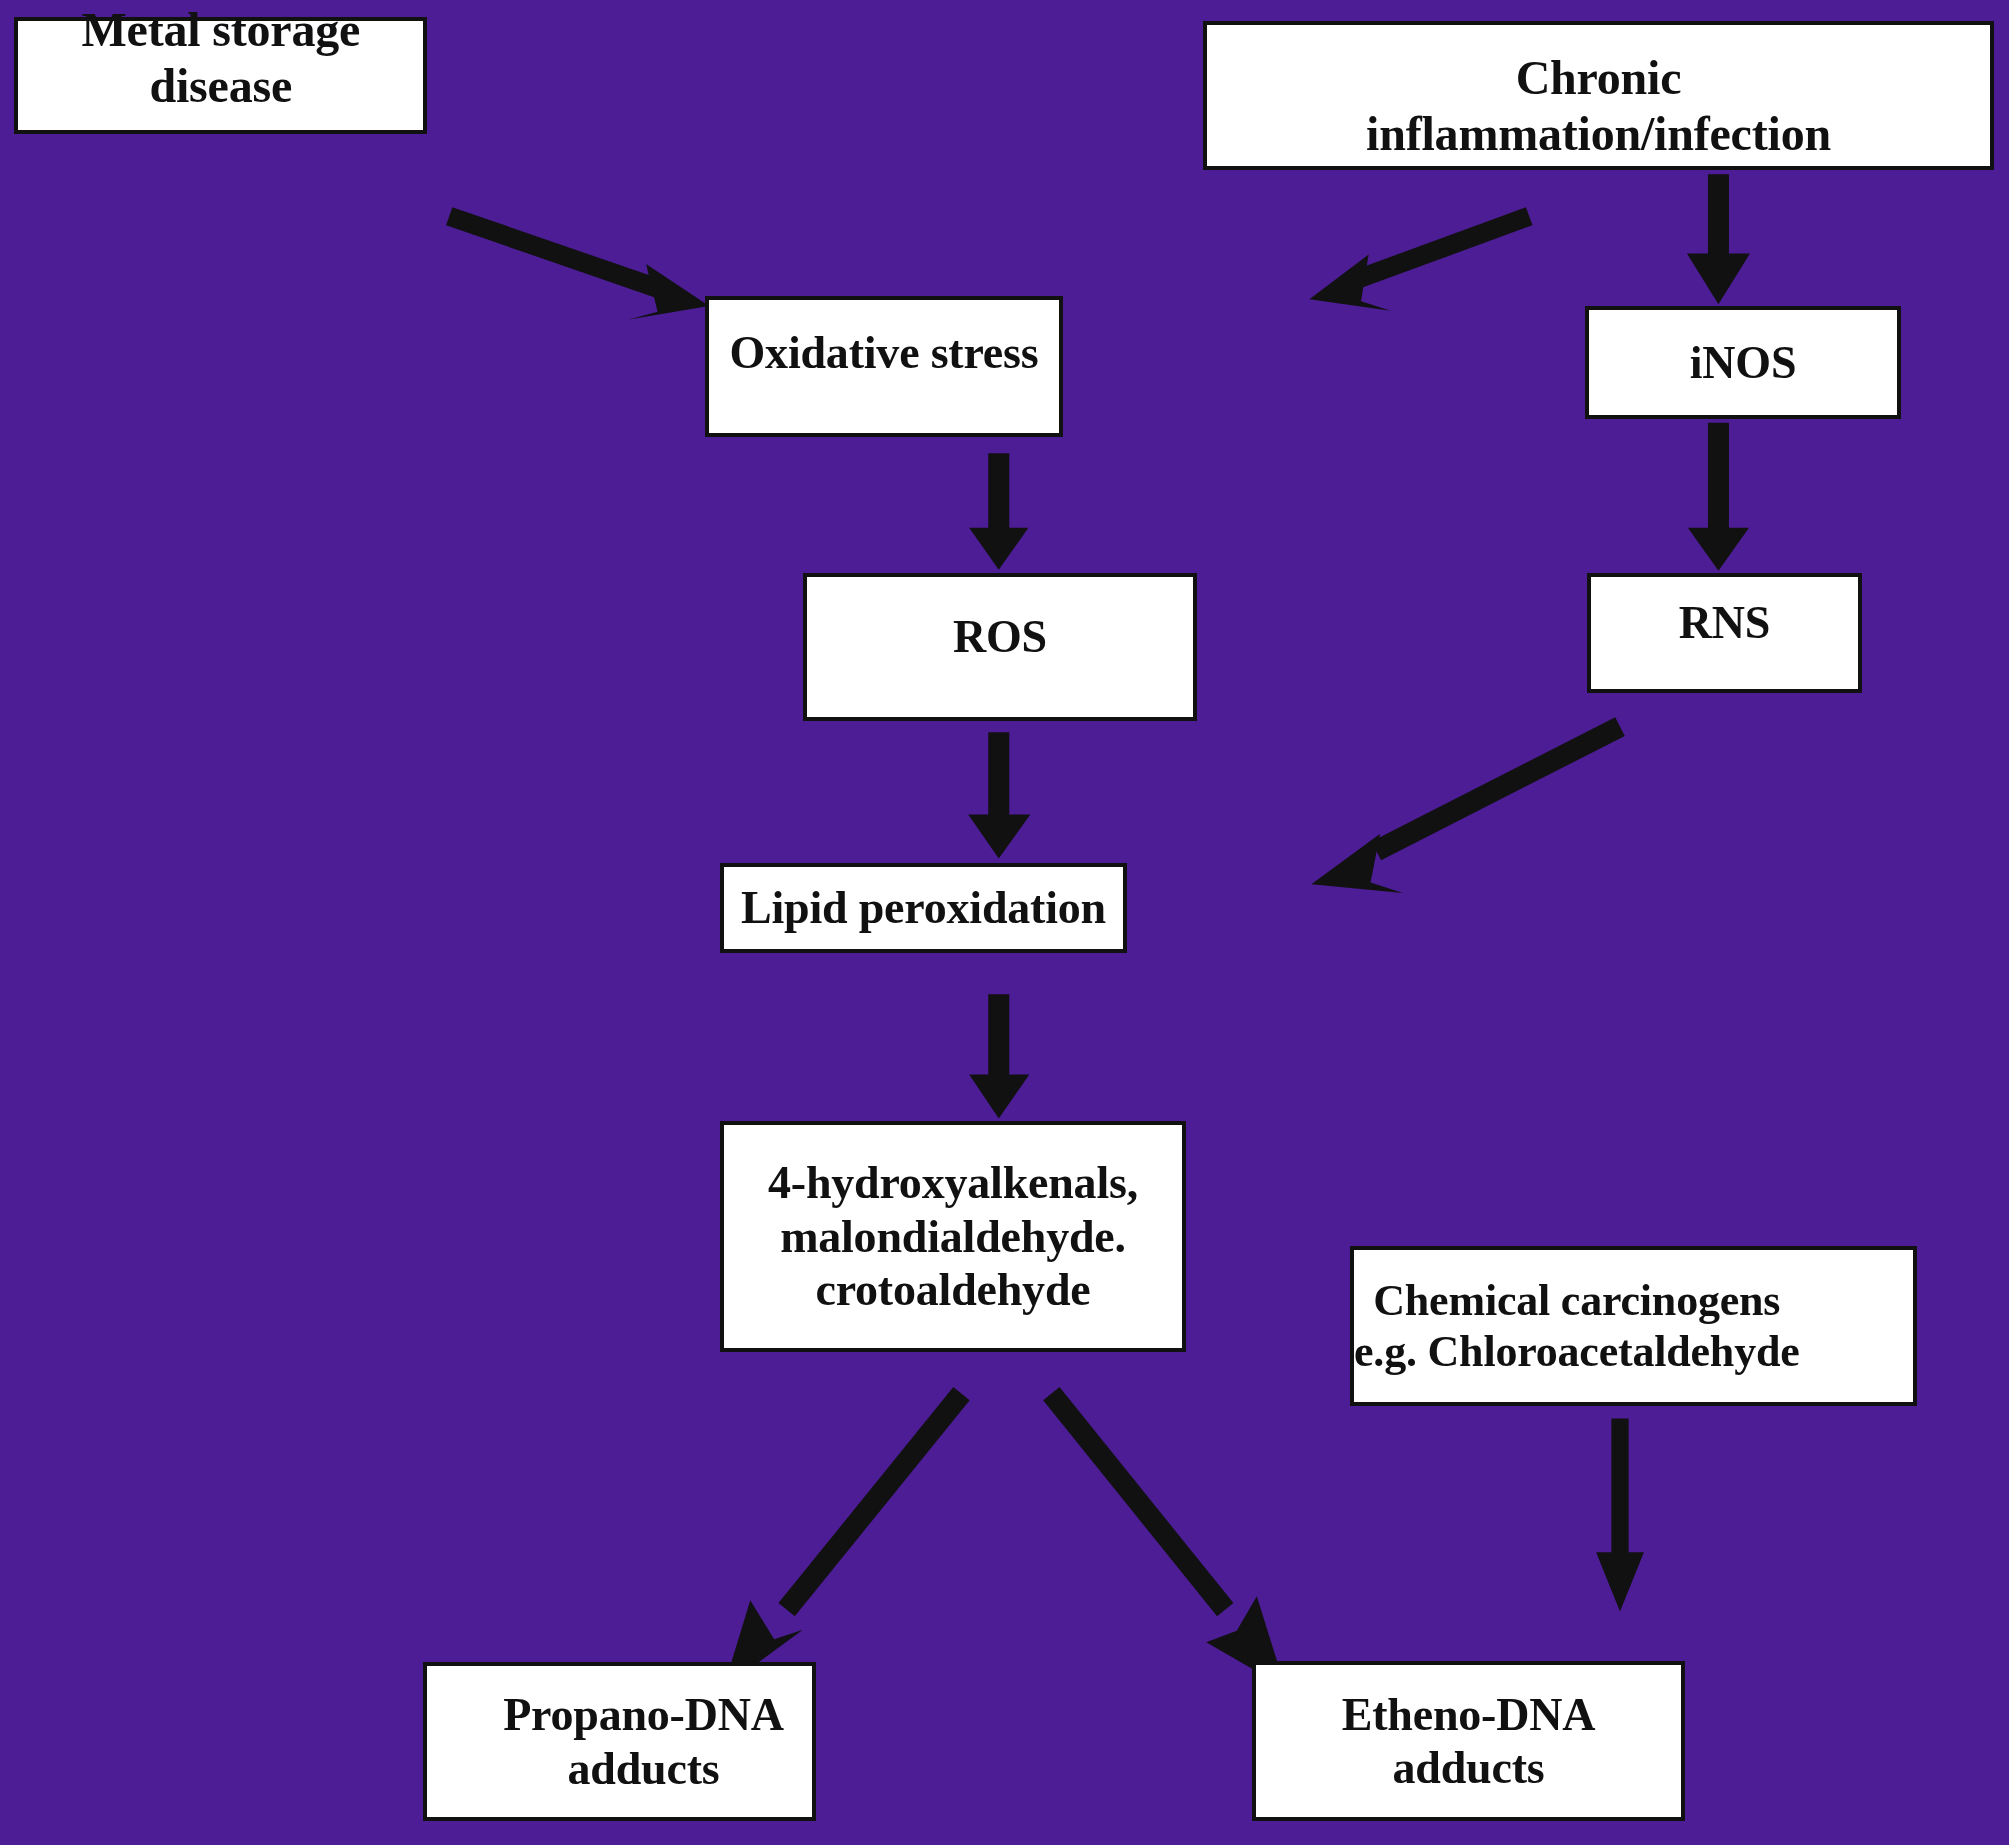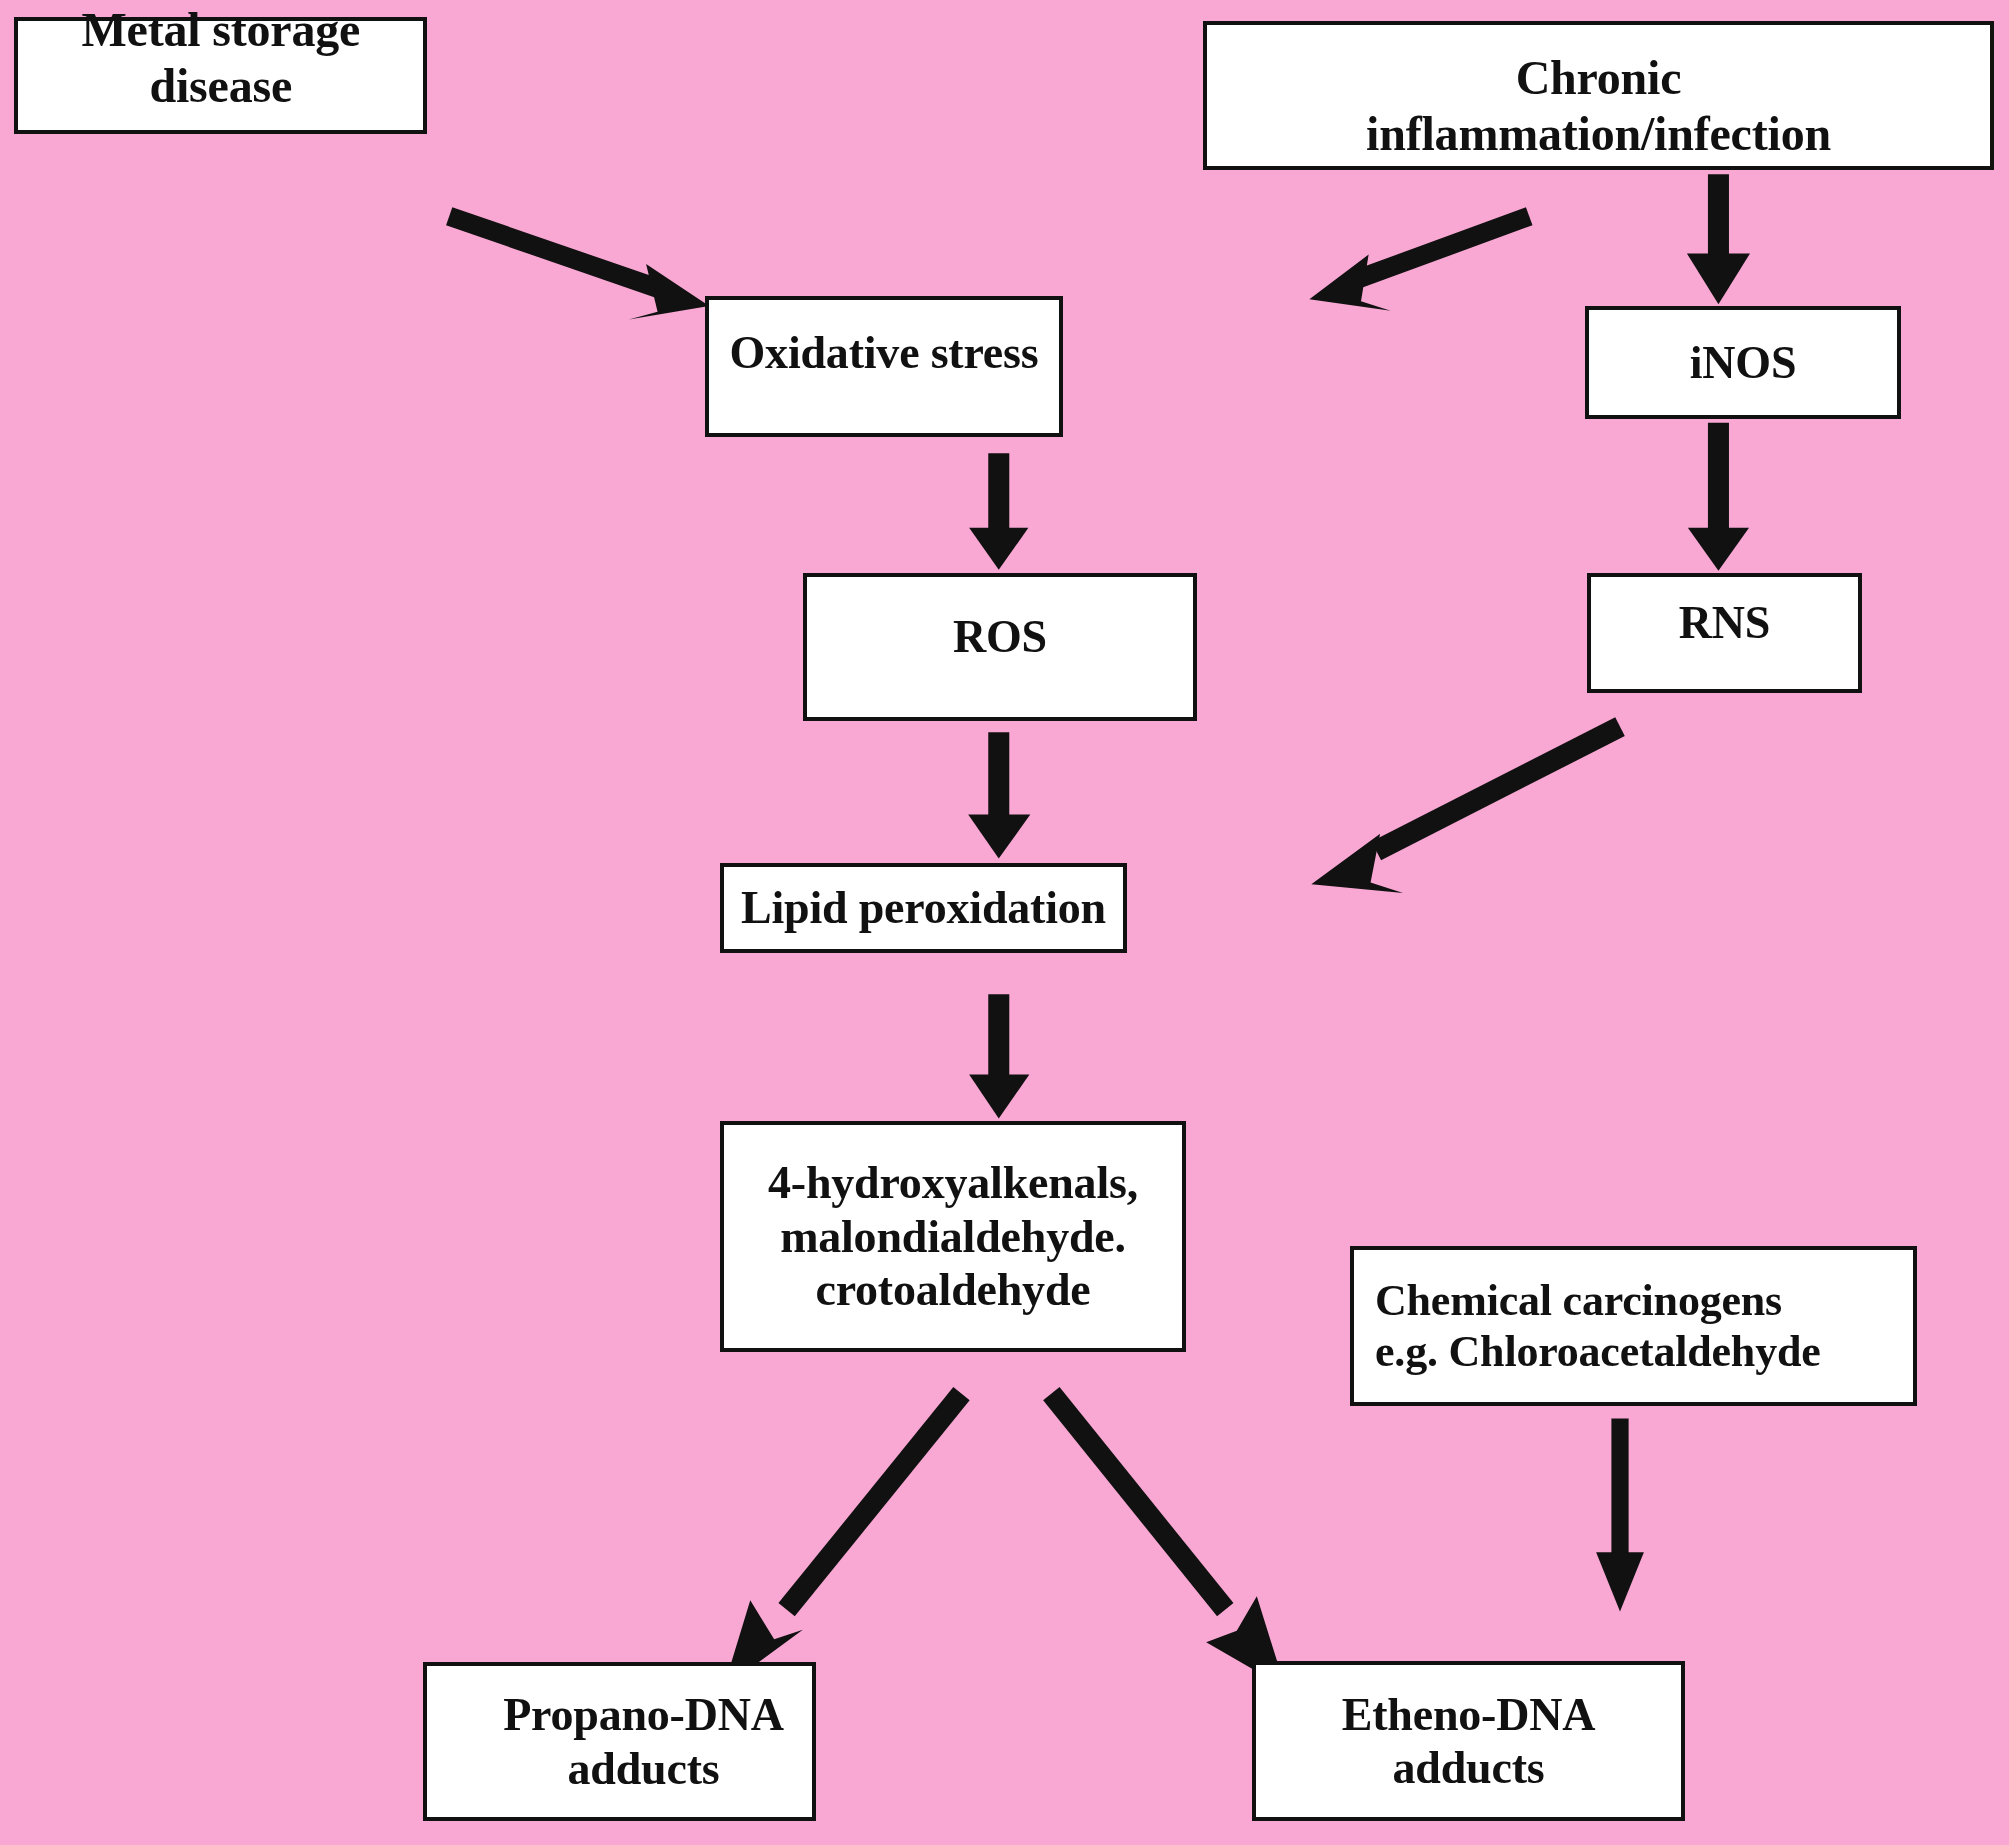--- a/index.html
+++ b/index.html
@@ -8,21 +8,21 @@
     padding: 0;
     background: #ffffff;
   }
   body {
     font-family: "Liberation Serif", "DejaVu Serif", serif;
   }
   #diagram-root {
     position: relative;
     width: 2009px;
     height: 1846px;
-    background: #f9a8d4;
+    background: #4c1d95;
     overflow: hidden;
   }
   #flow-svg {
     position: absolute;
     left: 0;
     top: 0;
     width: 2009px;
     height: 1846px;
   }
   .node-box {
@@ -63,21 +63,21 @@
   #node-rns .node-label { font-size: 46px; margin-bottom: 21px; }
 
   #node-lipid-peroxidation { left: 720px;  top: 863px;  width: 407px;  height: 90px; }
   #node-lipid-peroxidation .node-label { font-size: 46px; }
 
   #node-aldehydes { left: 720px;  top: 1121px; width: 466px;  height: 231px; }
   #node-aldehydes .node-label { font-size: 46px; }
 
   #node-chemical-carcinogens { left: 1350px; top: 1246px; width: 567px;  height: 160px; }
   #node-chemical-carcinogens { justify-content: flex-start; }
-  #node-chemical-carcinogens .node-label { font-size: 44px; text-align: left; padding-left: 21px; }
+  #node-chemical-carcinogens .node-label { font-size: 44px; text-align: center; }
 
   #node-propano-dna { left: 423px;  top: 1662px; width: 393px;  height: 159px; padding-left: 48px; }
   #node-propano-dna .node-label { font-size: 46px; }
 
   #node-etheno-dna { left: 1252px; top: 1661px; width: 433px;  height: 160px; }
   #node-etheno-dna .node-label { font-size: 46px; }
 </style>
 </head>
 <body>
 

